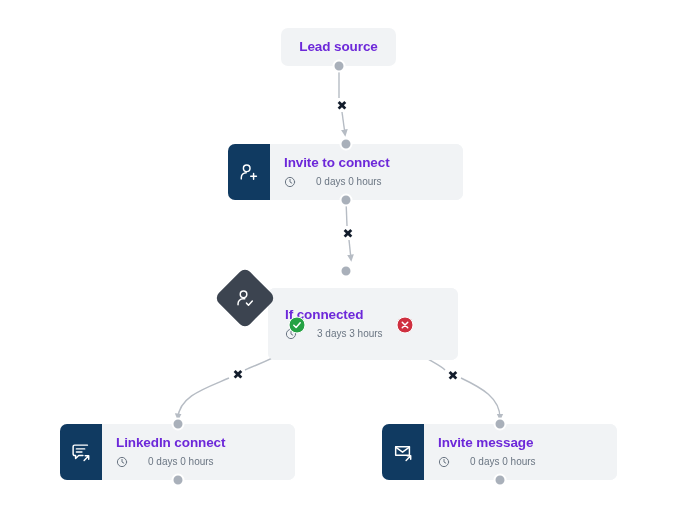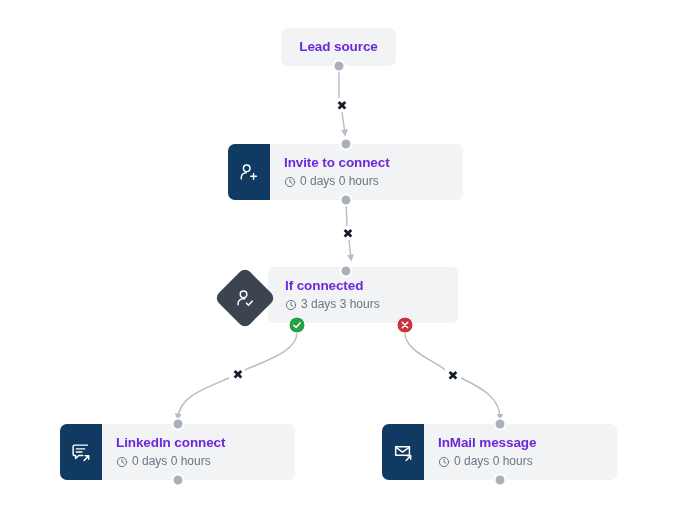--- a/index.html
+++ b/index.html
@@ -64,22 +64,22 @@
   .node-title {
     font-size: 13.5px;
     font-weight: bold;
     color: #6d28d9;
     line-height: 16px;
     letter-spacing: -0.1px;
   }
   .node-sub {
     display: flex;
     align-items: center;
-    gap: 4px;
-    font-size: 12px;
+    gap: 20px;
+    font-size: 10px;
     color: #6b7683;
     line-height: 15px;
     margin-top: 3px;
   }
   .node-sub svg { display: block; }
 
   
   .node-plain {
     position: absolute;
     background: #f1f3f5;
@@ -201,21 +201,21 @@
             <path d="M12 6.8 V12 L15.6 14.2"></path>
           </svg>
           <span>0 days 0 hours</span>
         </div>
       </div>
     </div>
   </div>
   <div class="dot" style="left:346px; top:144px;"></div>
   <div class="dot" style="left:346px; top:200px;"></div>
 
-  <div class="node" style="left:268px; top:267px; width:190px; height:56px;">
+  <div class="node" style="left:268px; top:288px; width:190px; height:72px;">
     <div class="node-body">
       <div class="node-text" style="padding-left:17px;">
         <div class="node-title">If connected</div>
         <div class="node-sub">
           <svg width="12" height="12" viewBox="0 0 24 24" fill="none" stroke="#6b7683" stroke-width="2" stroke-linecap="round">
             <circle cx="12" cy="12" r="9.2"></circle>
             <path d="M12 6.8 V12 L15.6 14.2"></path>
           </svg>
           <span>3 days 3 hours</span>
         </div>
@@ -274,21 +274,21 @@
   <div class="node" style="left:382px; top:424px; width:235px; height:56px;">
     <div class="node-body">
       <div class="icon-box">
         <svg width="22" height="22" viewBox="0 0 24 24" fill="none" stroke="#ffffff" stroke-width="1.6" stroke-linecap="round" stroke-linejoin="round">
           <path d="M4 6.2 h15 v9.4 H4 Z"></path>
           <path d="M4 6.6 L11.5 12.2 L19 6.6"></path>
           <path d="M15.4 21.2 L20.4 16.2 M16.6 16.2 h3.8 v3.8"></path>
         </svg>
       </div>
       <div class="node-text">
-        <div class="node-title">InMail message</div>
+        <div class="node-title">Invite message</div>
         <div class="node-sub">
           <svg width="12" height="12" viewBox="0 0 24 24" fill="none" stroke="#6b7683" stroke-width="2" stroke-linecap="round">
             <circle cx="12" cy="12" r="9.2"></circle>
             <path d="M12 6.8 V12 L15.6 14.2"></path>
           </svg>
           <span>0 days 0 hours</span>
         </div>
       </div>
     </div>
   </div>

